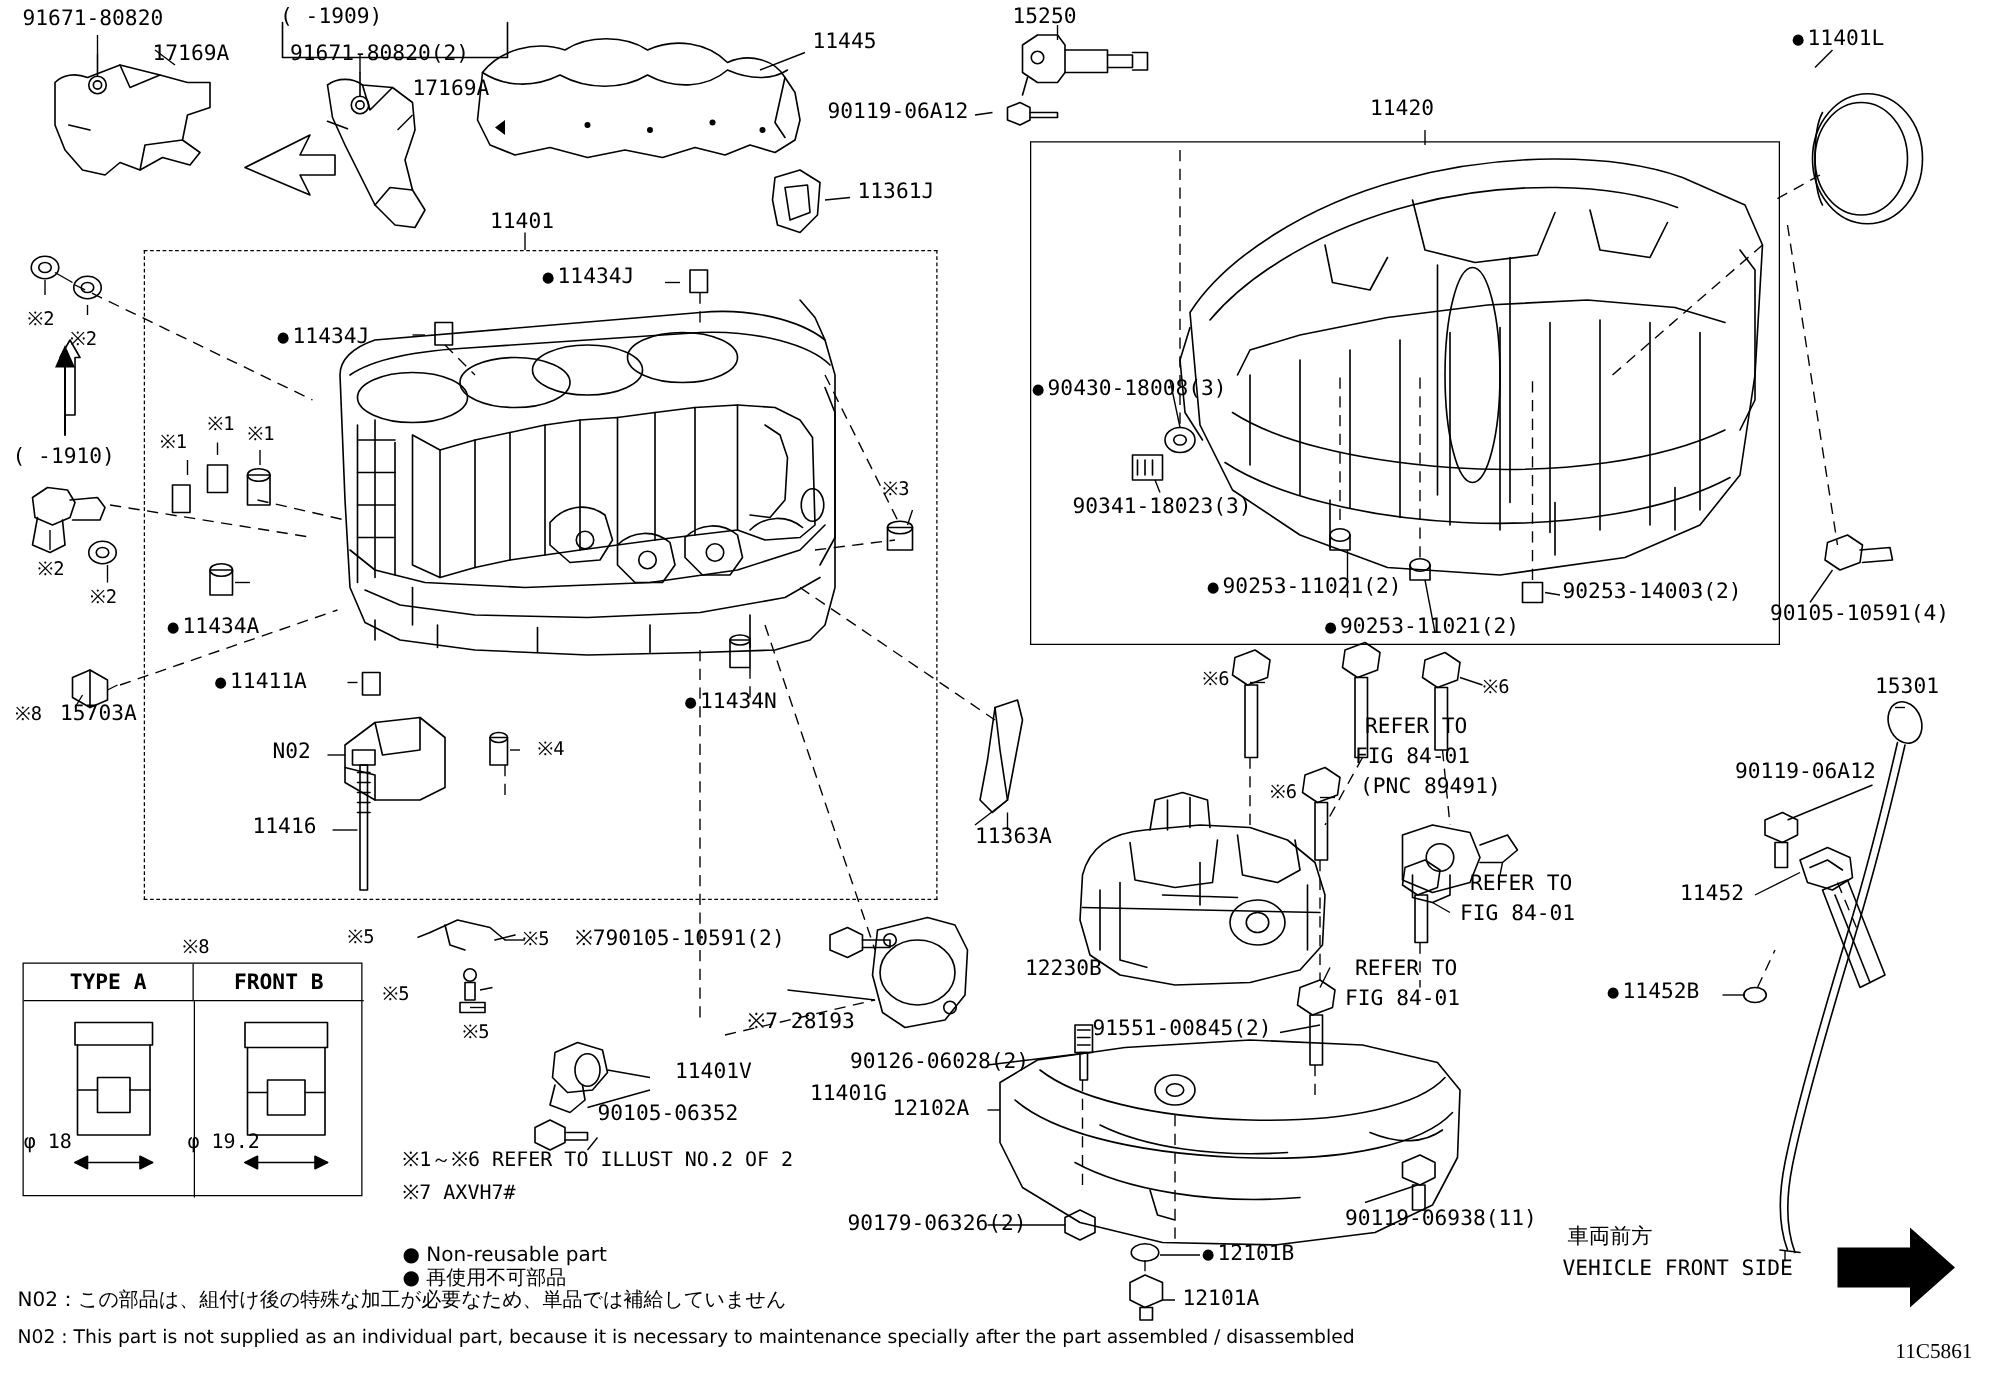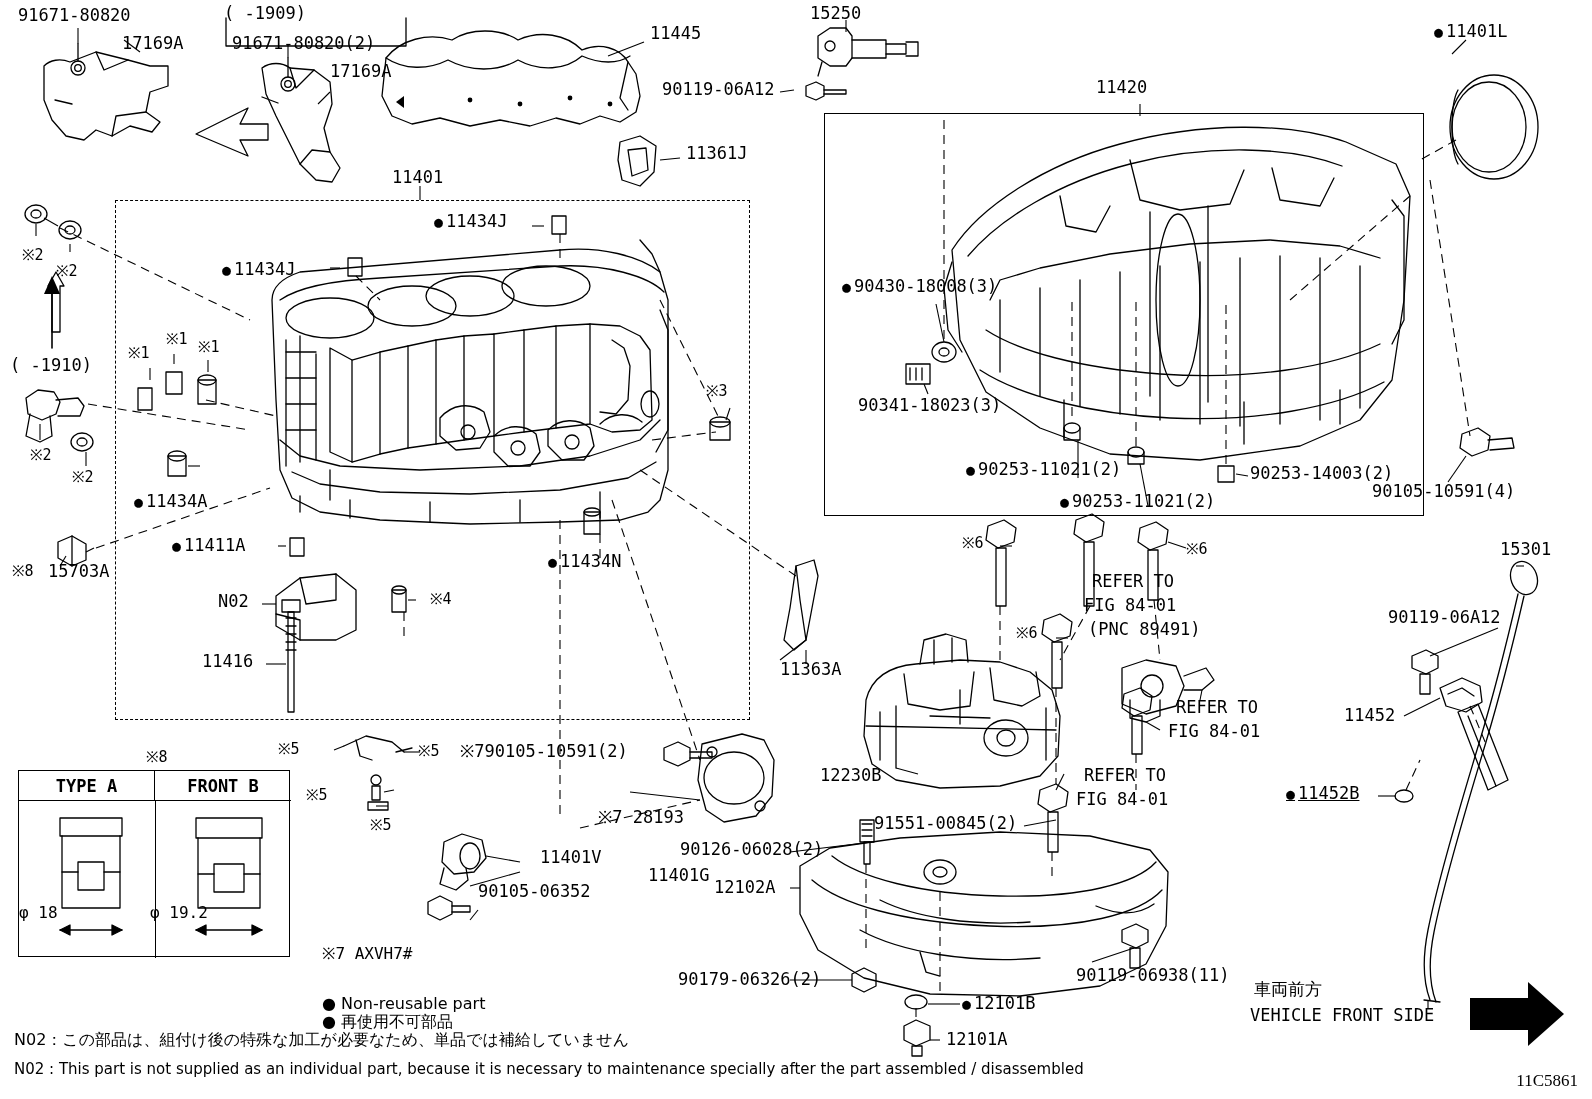--- a/index.html
+++ b/index.html
@@ -553,42 +553,42 @@
   <div class="lbl bullet" style="left:134px; top:492px;">11434A</div>
   <div class="lbl bullet" style="left:172px; top:536px;">11411A</div>
   <div class="lbl small" style="left:12px; top:562px;">※8</div>
   <div class="lbl" style="left:48px; top:562px;">15703A</div>
   <div class="lbl" style="left:218px; top:592px;">N02</div>
   <div class="lbl small" style="left:430px; top:590px;">※4</div>
   <div class="lbl bullet" style="left:548px; top:552px;">11434N</div>
   <div class="lbl" style="left:202px; top:652px;">11416</div>
   <div class="lbl" style="left:780px; top:660px;">11363A</div>
 
-  <div class="lbl bullet" style="left:826px; top:277px;padding-left:16px;">90430-18008(3)</div>
+  <div class="lbl bullet" style="left:826px; top:302px;">90430-18008(3)</div>
   <div class="lbl" style="left:858px; top:396px;">90341-18023(3)</div>
   <div class="lbl bullet" style="left:966px; top:460px;">90253-11021(2)</div>
   <div class="lbl" style="left:1250px; top:464px;">90253-14003(2)</div>
   <div class="lbl bullet" style="left:1060px; top:492px;">90253-11021(2)</div>
-  <div class="lbl" style="left:1372px; top:482px;text-align:center;">90105-10591(4)</div>
+  <div class="lbl" style="left:1416px; top:482px;text-align:center;">90105-10591(4)</div>
 
   <div class="lbl small" style="left:962px; top:534px;">※6</div>
   <div class="lbl small" style="left:1186px; top:540px;">※6</div>
   <div class="lbl small" style="left:1016px; top:624px;">※6</div>
   <div class="lbl" style="left:1092px; top:572px;">REFER TO</div>
   <div class="lbl" style="left:1084px; top:596px;">FIG 84-01</div>
   <div class="lbl" style="left:1088px; top:620px;">(PNC 89491)</div>
   <div class="lbl" style="left:1176px; top:698px;">REFER TO</div>
   <div class="lbl" style="left:1168px; top:722px;">FIG 84-01</div>
   <div class="lbl" style="left:1084px; top:766px;">REFER TO</div>
   <div class="lbl" style="left:1076px; top:790px;">FIG 84-01</div>
 
   <div class="lbl" style="left:1500px; top:540px;">15301</div>
   <div class="lbl" style="left:1388px; top:608px;">90119-06A12</div>
   <div class="lbl" style="left:1344px; top:706px;">11452</div>
-  <div class="lbl bullet" style="left:1286px; top:784px;text-decoration:underline;">11452B</div>
+  <div class="lbl bullet" style="left:1286px; top:784px;">11452B</div>
 
   <div class="lbl" style="left:820px; top:766px;">12230B</div>
   <div class="lbl" style="left:874px; top:814px;">91551-00845(2)</div>
   <div class="lbl" style="left:714px; top:878px;">12102A</div>
   <div class="lbl" style="left:1076px; top:966px;">90119-06938(11)</div>
   <div class="lbl" style="left:678px; top:970px;">90179-06326(2)</div>
   <div class="lbl bullet" style="left:962px; top:994px;">12101B</div>
   <div class="lbl" style="left:946px; top:1030px;">12101A</div>
   <div class="lbl" style="left:680px; top:840px;">90126-06028(2)</div>
   <div class="lbl" style="left:540px; top:848px;">11401V</div>
@@ -596,20 +596,21 @@
   <div class="lbl" style="left:478px; top:882px;">90105-06352</div>
 
   <div class="lbl small" style="left:278px; top:740px;">※5</div>
   <div class="lbl small" style="left:418px; top:742px;">※5</div>
   <div class="lbl small" style="left:306px; top:786px;">※5</div>
   <div class="lbl small" style="left:370px; top:816px;">※5</div>
   <div class="lbl" style="left:460px; top:742px;">※790105-10591(2)</div>
   <div class="lbl" style="left:598px; top:808px;">※7 28193</div>
   <div class="lbl small" style="left:146px; top:748px;">※8</div>
 
+  <div class="footnote mono" style="left:322px; top:916px;">※1～※6  REFER TO ILLUST NO.2 OF 2</div>
   <div class="footnote mono" style="left:322px; top:942px;">※7 AXVH7#</div>
   <div class="footnote" style="left:322px; top:968px;margin-top:44px;">
     <span>●</span>
     <span>再使用不可部品</span>
   </div>
   <div class="footnote" style="left:322px; top:994px;">
     <span>●</span>
     <span>Non-reusable part</span>
   </div>
   <div class="footnote" style="left:14px; top:1030px;">N02：この部品は、組付け後の特殊な加工が必要なため、単品では補給していません</div>

